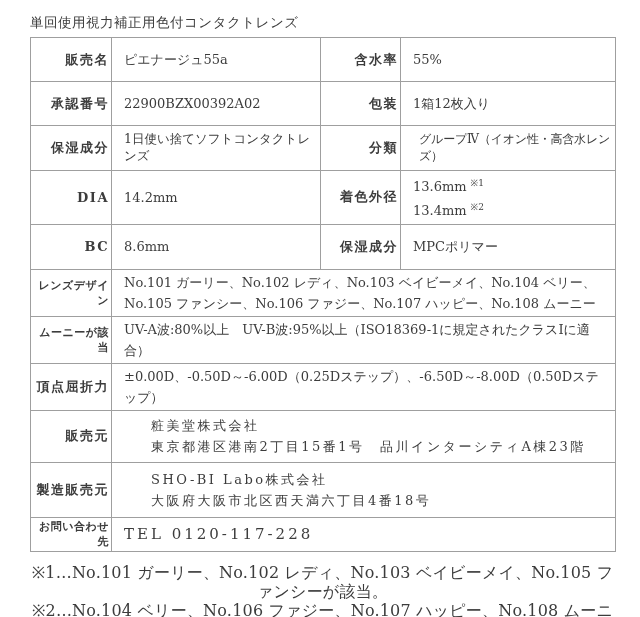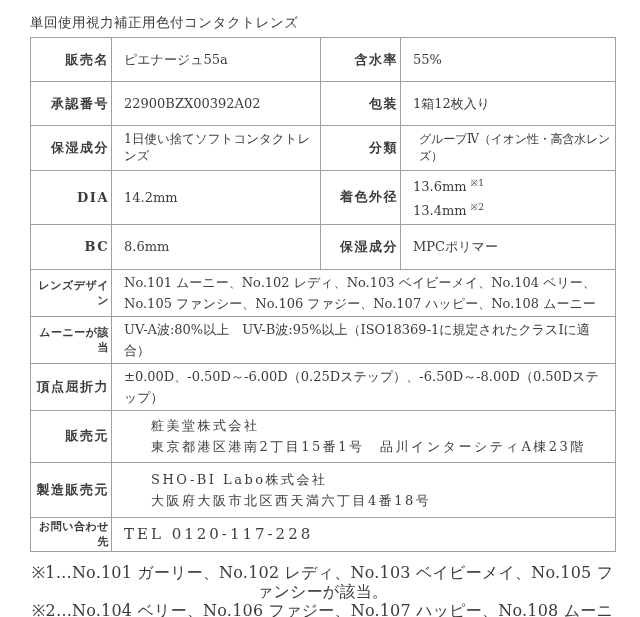--- a/index.html
+++ b/index.html
@@ -75,21 +75,21 @@
     <tr style="height:45px">
       <td class="lbl">BC</td>
       <td class="val">8.6mm</td>
       <td class="lbl">保湿成分</td>
       <td class="val">MPCポリマー</td>
     </tr>
 
     <tr style="height:47px">
       <td class="lbl small">レンズデザイン</td>
       <td class="val" colspan="3">
-        <div class="line">No.101 ムーニー、No.102 レディ、No.103 ベイビーメイ、No.104 ベリー、</div>
+        <div class="line">No.101 ガーリー、No.102 レディ、No.103 ベイビーメイ、No.104 ベリー、</div>
         <div class="line">No.105 ファンシー、No.106 ファジー、No.107 ハッピー、No.108 ムーニー</div>
       </td>
     </tr>
 
     <tr style="height:43px">
       <td class="lbl small">ムーニーが該当</td>
       <td class="val" colspan="3">
         <div class="line">UV-A波:80%以上　UV-B波:95%以上（ISO18369-1に規定されたクラスIに適合）</div>
       </td>
     </tr>

